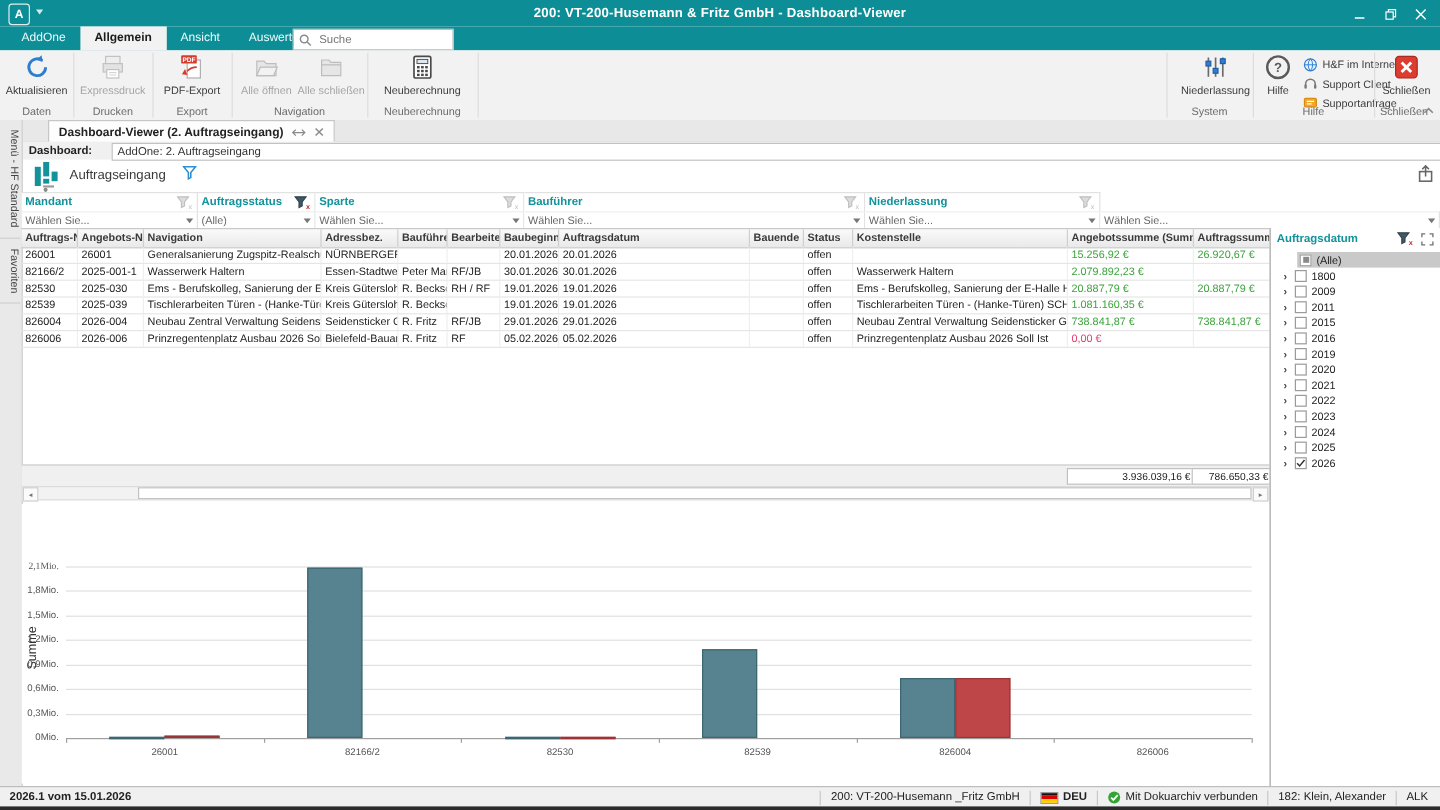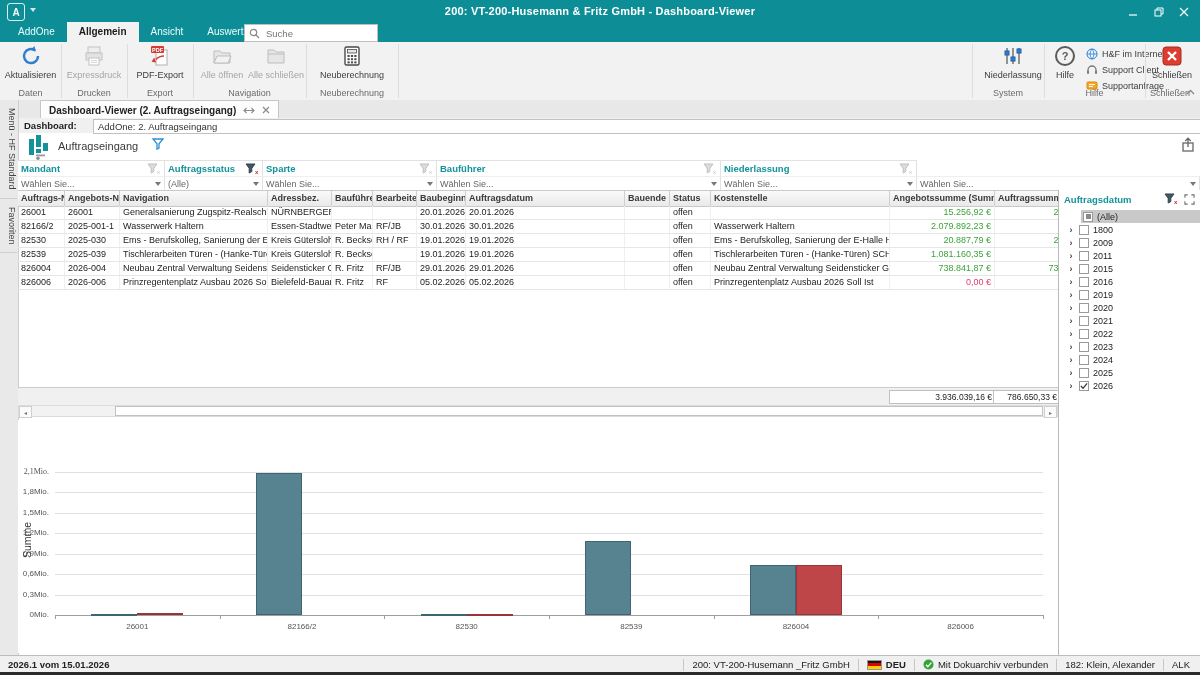--- a/index.html
+++ b/index.html
@@ -53,21 +53,21 @@
   .dar{width:0;height:0;border-left:3.5px solid transparent;border-right:3.5px solid transparent;border-top:4px solid #777;flex:none}
   
   .thead{left:18px;top:190px;width:1040px;height:15px;overflow:hidden;display:flex;
          background:linear-gradient(#fafafa,#e9e9e9);border-top:1px solid #c9c9c9;border-bottom:1px solid #c9c9c9}
   .th{height:15px;line-height:15px;padding:0 3px;border-right:1px solid #cfcfcf;font-weight:bold;font-size:9px;
       color:#3a3a3a;white-space:nowrap;overflow:hidden;flex:none;box-sizing:border-box}
   .tbody{left:18px;top:206px;width:1040px;overflow:hidden}
   .trow{display:flex;height:13px;border-bottom:1px solid #e6e6e6}
   .tc{height:13px;line-height:13px;padding:0 3px;border-right:1px solid #efefef;font-size:9px;color:#222;
       white-space:nowrap;overflow:hidden;flex:none;box-sizing:border-box}
-  .num{text-align:right}
+  .num{}
   .pos{color:#3ba43b}
   .neg{color:#e9396b}
   .sumrow{left:18px;top:387px;width:1040px;height:17px;background:#f0f0f0;border-top:1px solid #cccccc;border-bottom:1px solid #cccccc}
   .sumbox{position:absolute;top:2px;height:12px;line-height:12px;background:#fff;border:1px solid #c0c0c0;
           text-align:right;padding:0 3px;font-size:8.5px;color:#222}
   
   .hscroll{left:18px;top:405px;width:1040px;height:12px;background:#f2f2f2;border:1px solid #dcdcdc;box-sizing:border-box}
   .scrollbtn{position:absolute;top:0;width:11px;height:10px;background:#fbfbfb;border:1px solid #cfcfcf;
              display:flex;align-items:center;justify-content:center;font-size:6px;color:#777}
   .thumb{position:absolute;left:96px;top:0;width:928px;height:10px;background:#fff;border:1px solid #c2c2c2;box-sizing:border-box}

